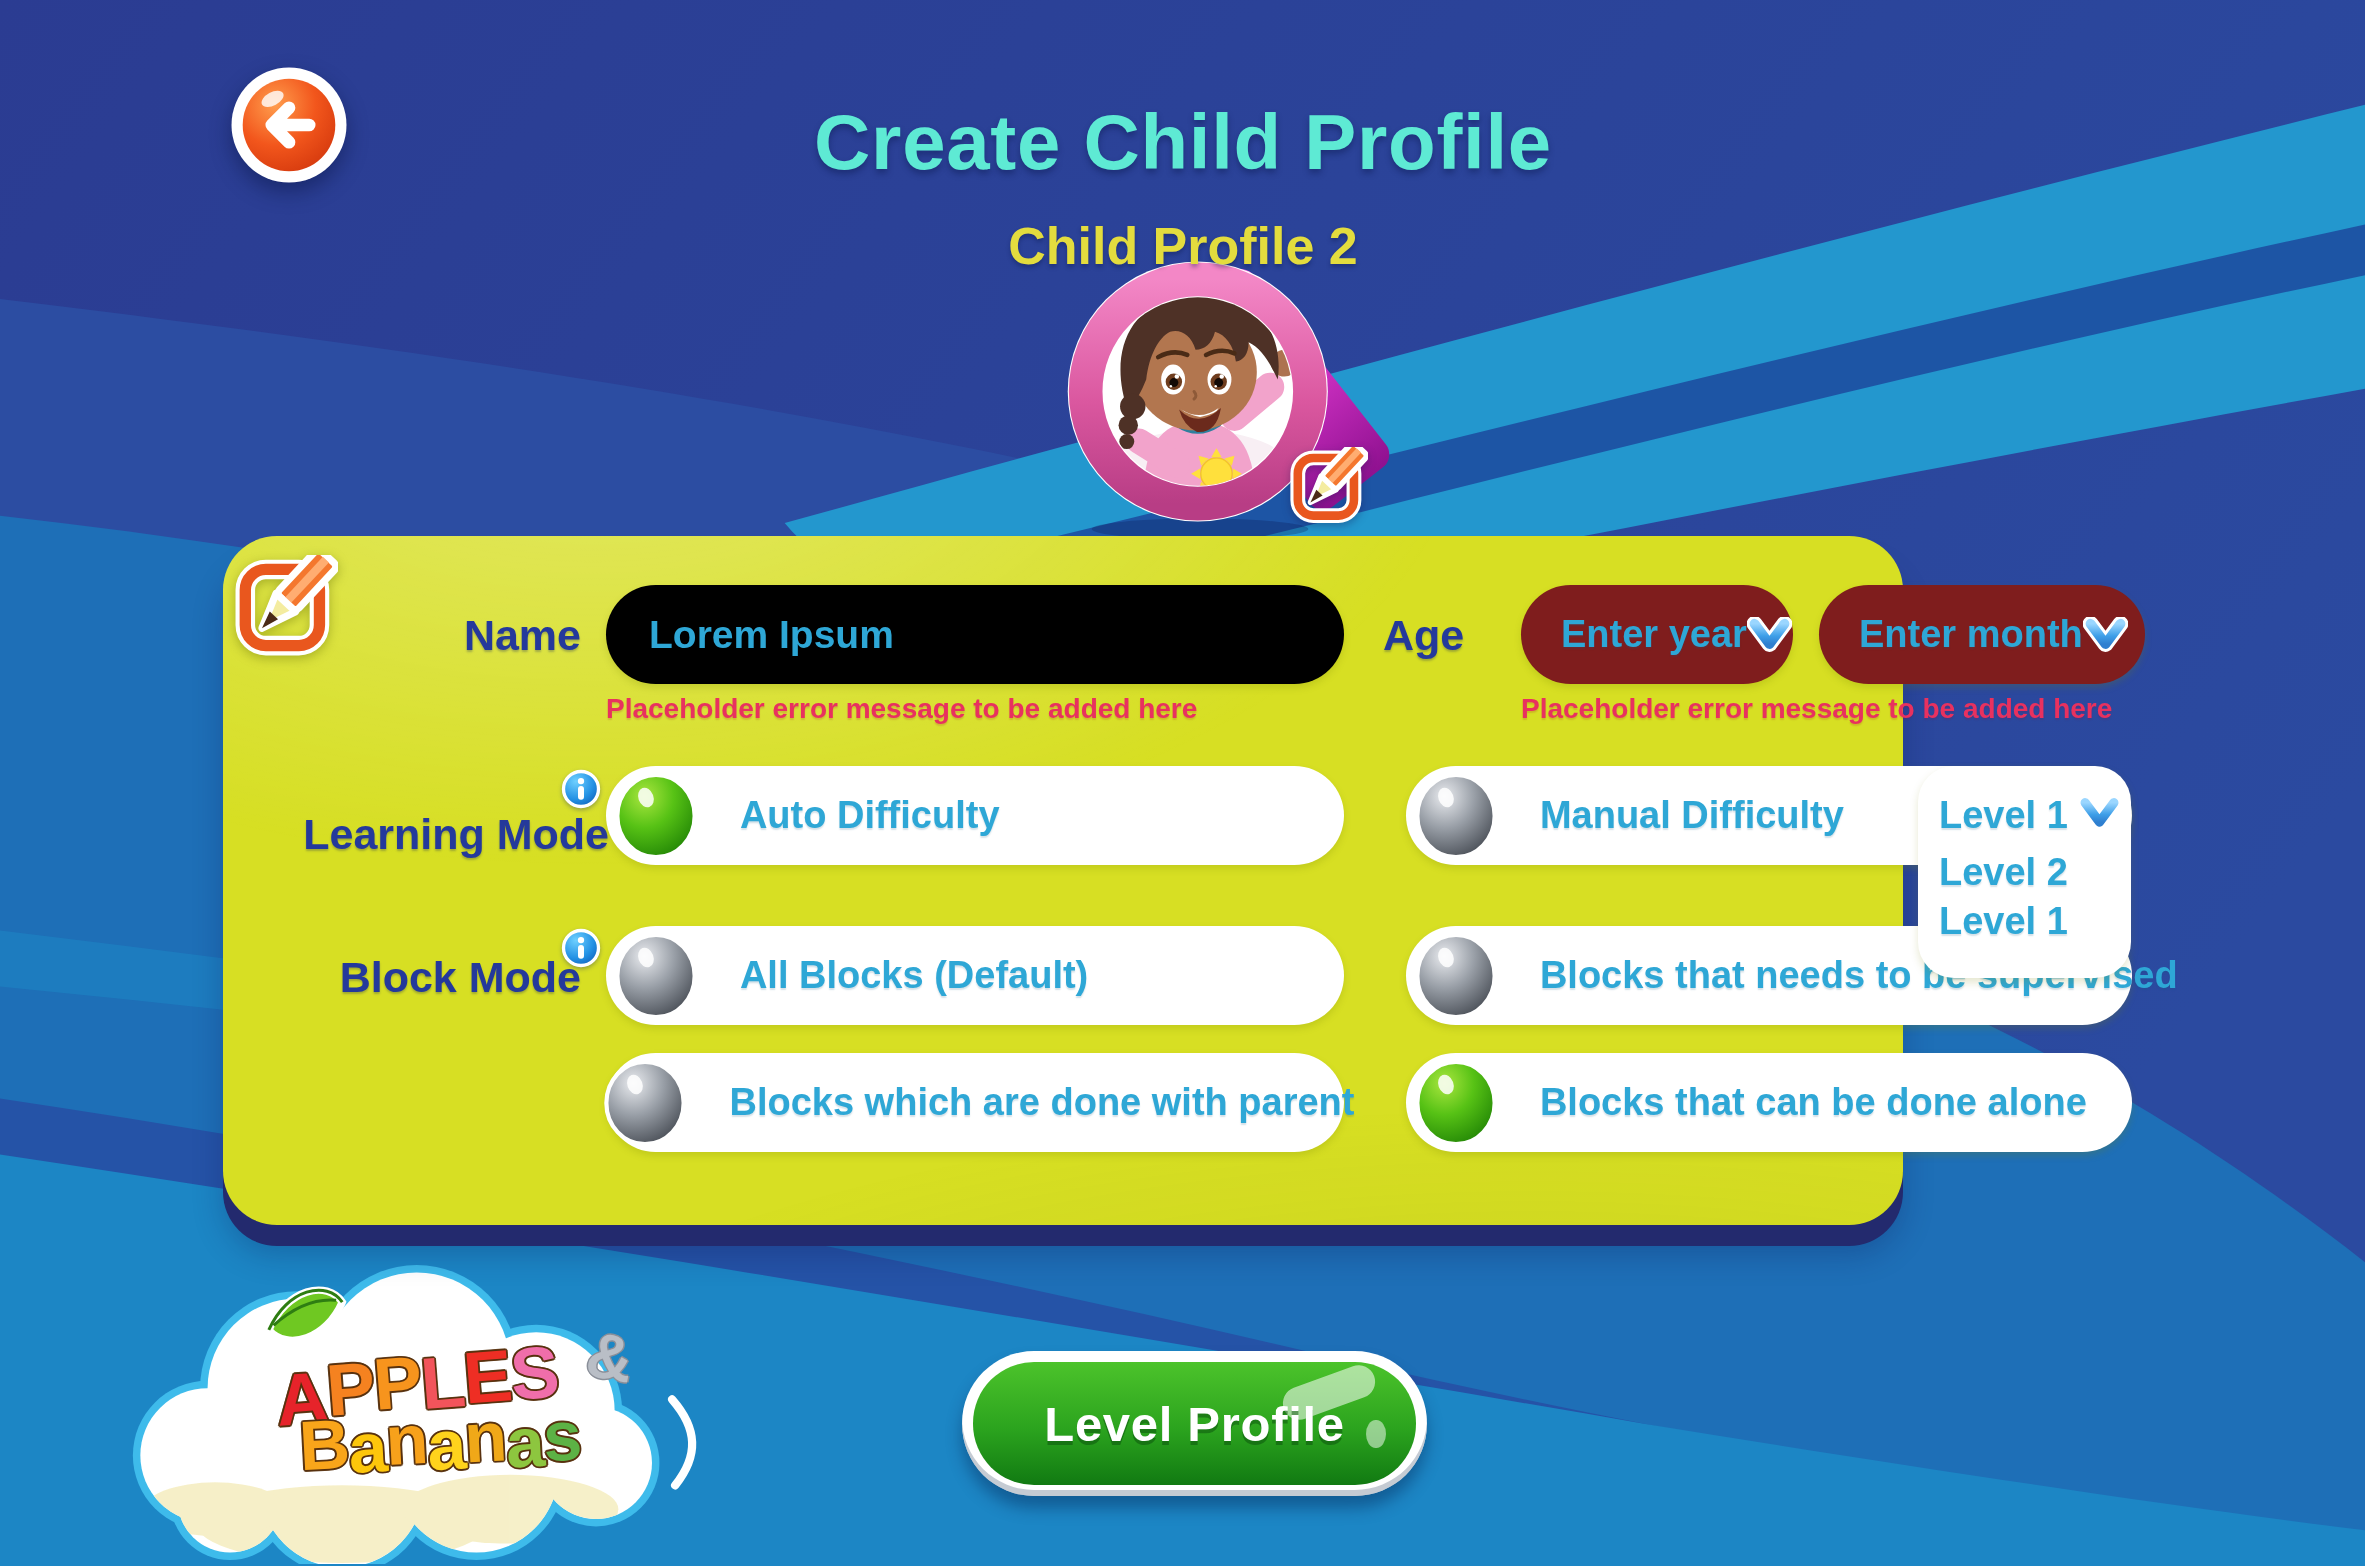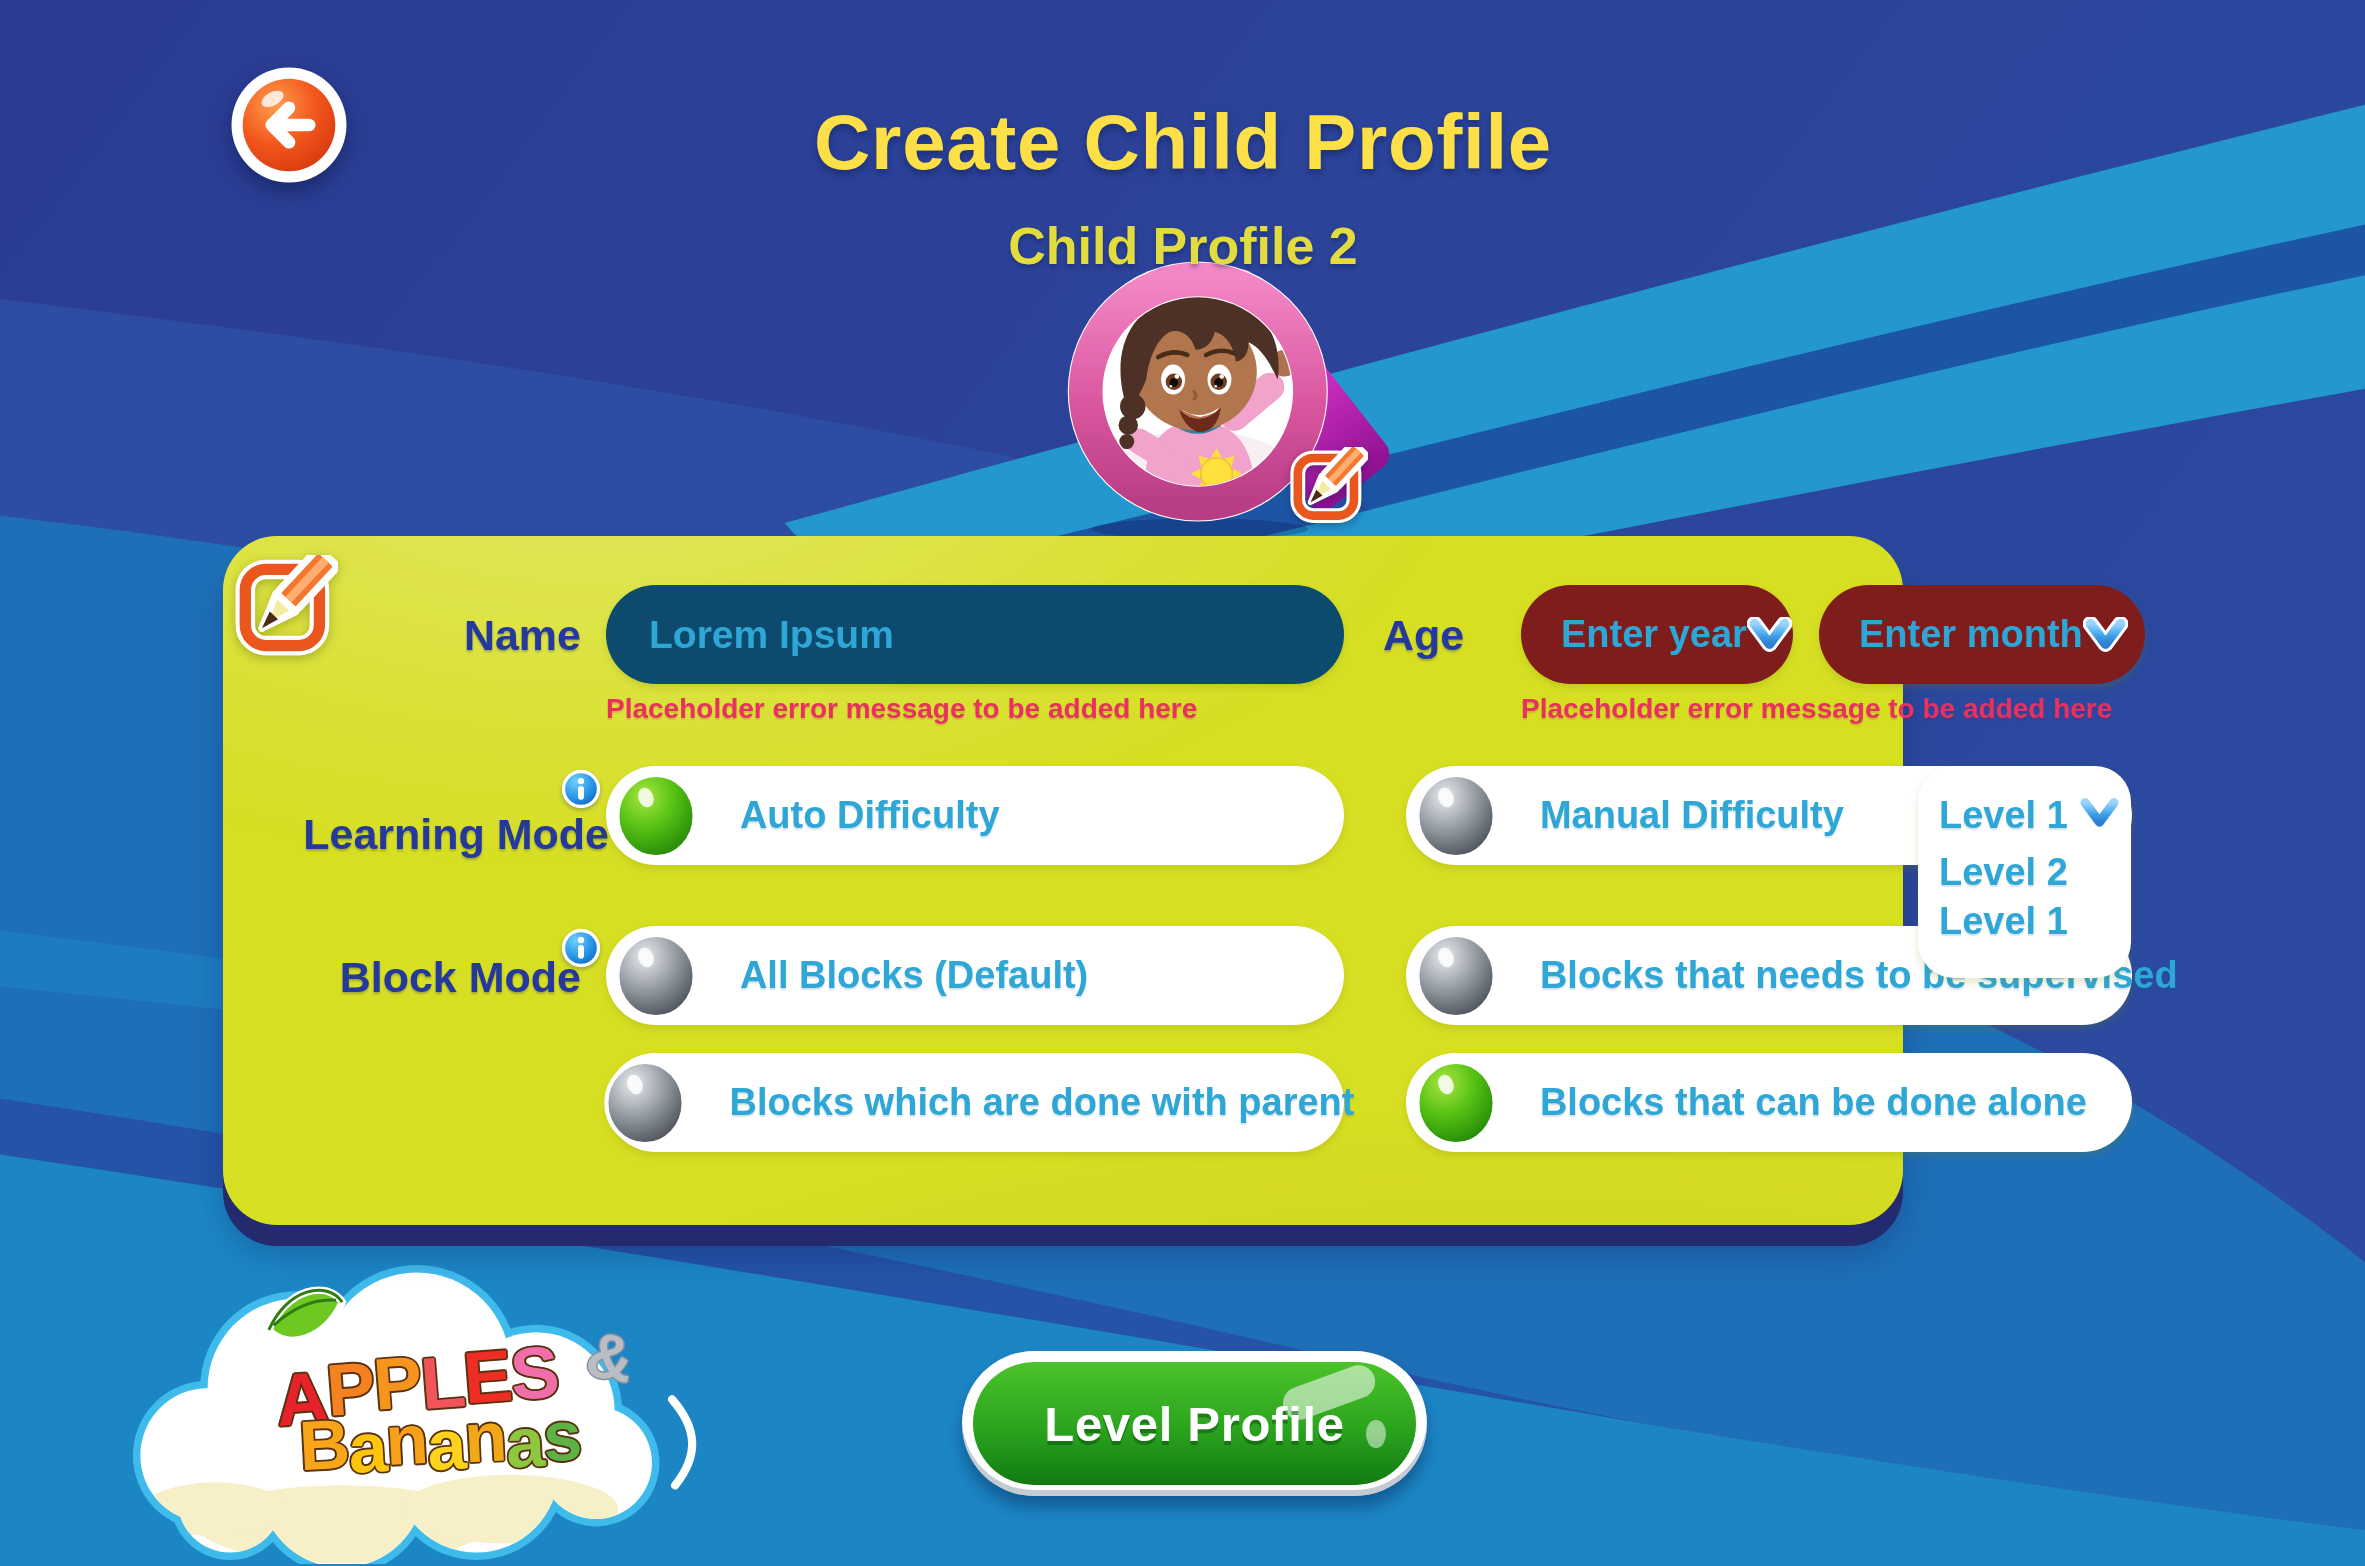--- a/index.html
+++ b/index.html
@@ -2,21 +2,21 @@
 <html style="font-size:12px"><head>
 <meta charset="utf-8">
 <style>
   html,body{margin:0;padding:0;background:#10205a;}
   .stage{position:relative;width:2366px;height:1567px;overflow:hidden;
          font-family:"Liberation Sans","DejaVu Sans",sans-serif;font-weight:bold;}
   svg.bg{position:absolute;inset:0;z-index:0;display:block;}
 
   
   .title{position:absolute;left:0;right:0;top:45px;text-align:center;z-index:4;
-         font-size:78px;color:#fde047;letter-spacing:0.7px;
+         font-size:78px;color:#5eead4;letter-spacing:0.7px;
          text-shadow:0 3.7px 6px rgba(8,20,70,.40);}
   .subtitle{position:absolute;left:0;right:0;top:173px;text-align:center;z-index:4;
          font-size:52px;color:#E3DC3E;text-shadow:0 3px 4.5px rgba(8,20,70,.35);}
   .back-btn{position:absolute;left:230px;top:66px;width:118px;height:118px;z-index:6;
          border:none;background:none;padding:0;cursor:pointer;border-radius:50%;
          filter:drop-shadow(0 9px 10.5px rgba(5,15,60,.45));}
   .back-btn svg{width:100%;height:100%;display:block;}
 
   
   .beam{position:absolute;left:1234px;top:266px;width:96px;height:247px;z-index:1;
@@ -45,21 +45,21 @@
        text-shadow:0 1.5px 1.5px rgba(150,10,50,.18);}
 
   .pill{position:absolute;height:99px;background:#fff;border-radius:52px;z-index:4;
         display:flex;align-items:center;box-sizing:border-box;padding-left:7.5px;
         box-shadow:0 3.7px 7.5px rgba(120,130,0,.22);gap:20px;}
   .pill .radio{width:84px;height:90px;flex:none;margin-right:22.4px;cursor:pointer;}
   .ptext{font-size:38px;color:#2EA7D6;white-space:nowrap;
          text-shadow:0 1.5px 1.5px rgba(20,90,130,.18);}
 
   .name-input{position:absolute;left:383px;top:49px;width:738px;height:99px;z-index:4;
-        border:none;outline:none;background:#0c4a6e;border-radius:52px;box-sizing:border-box;
+        border:none;outline:none;background:#000000;border-radius:52px;box-sizing:border-box;
         padding:0 30px 0 43px;font-family:inherit;font-weight:bold;font-size:39px;color:#2EA7D6;
         box-shadow:0 3.7px 7.5px rgba(120,130,0,.22);}
 
   .select{position:absolute;top:49px;height:99px;background:#7f1d1d;border-radius:52px;z-index:4;
         display:flex;align-items:center;justify-content:space-between;box-sizing:border-box;
         padding:0 21px 0 40px;cursor:pointer;box-shadow:0 3.7px 7.5px rgba(120,130,0,.22);}
   .chev{width:45px;height:36px;flex:none;}
 
   .dropdown{position:absolute;left:1695px;top:230px;width:213px;height:212px;z-index:6;
         background:#fff;border-radius:36px;box-shadow:0 4.5px 9px rgba(120,130,0,.18);}

